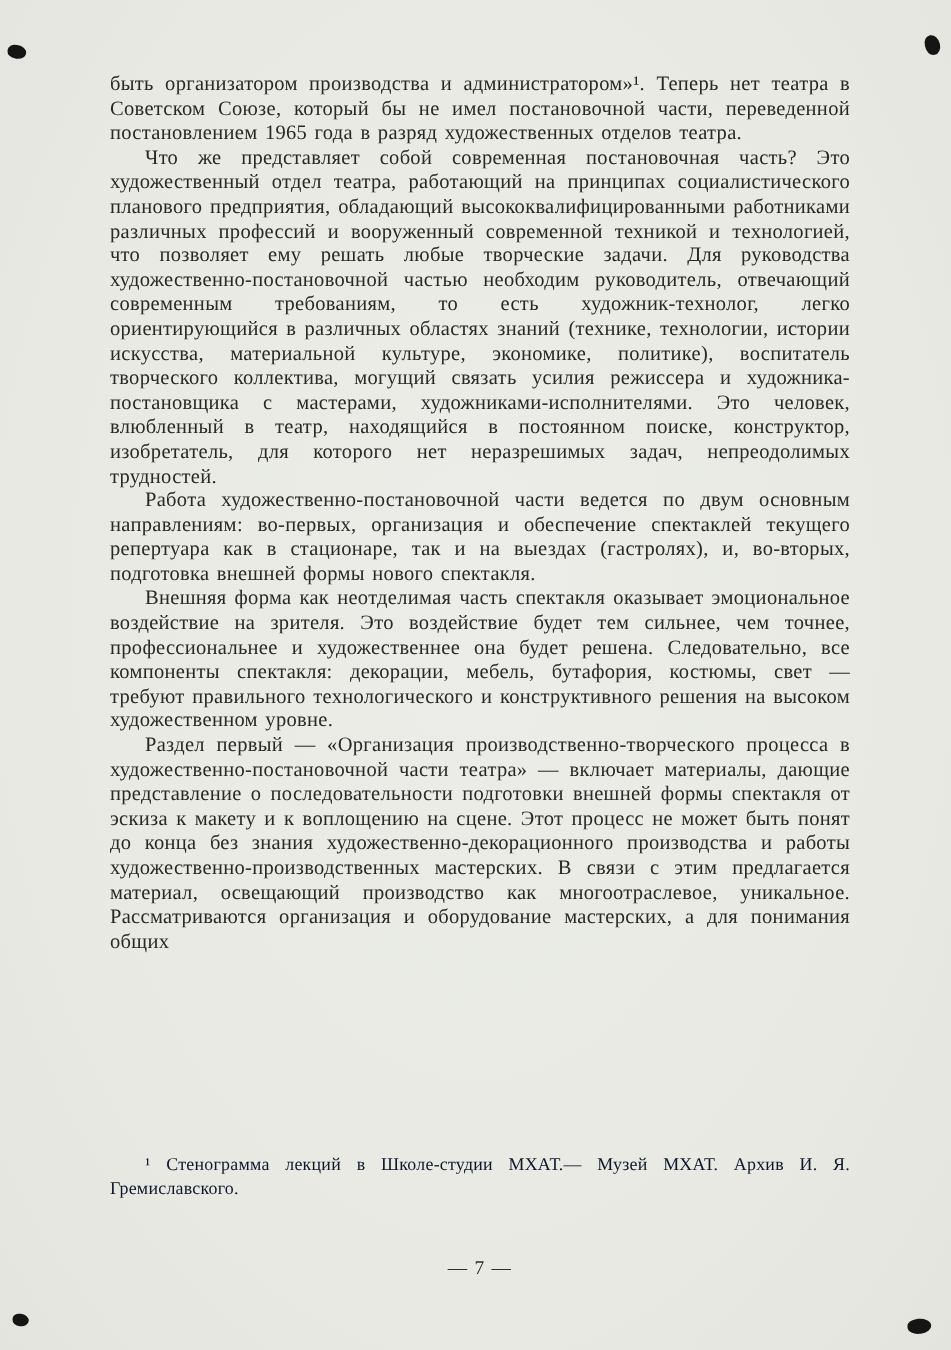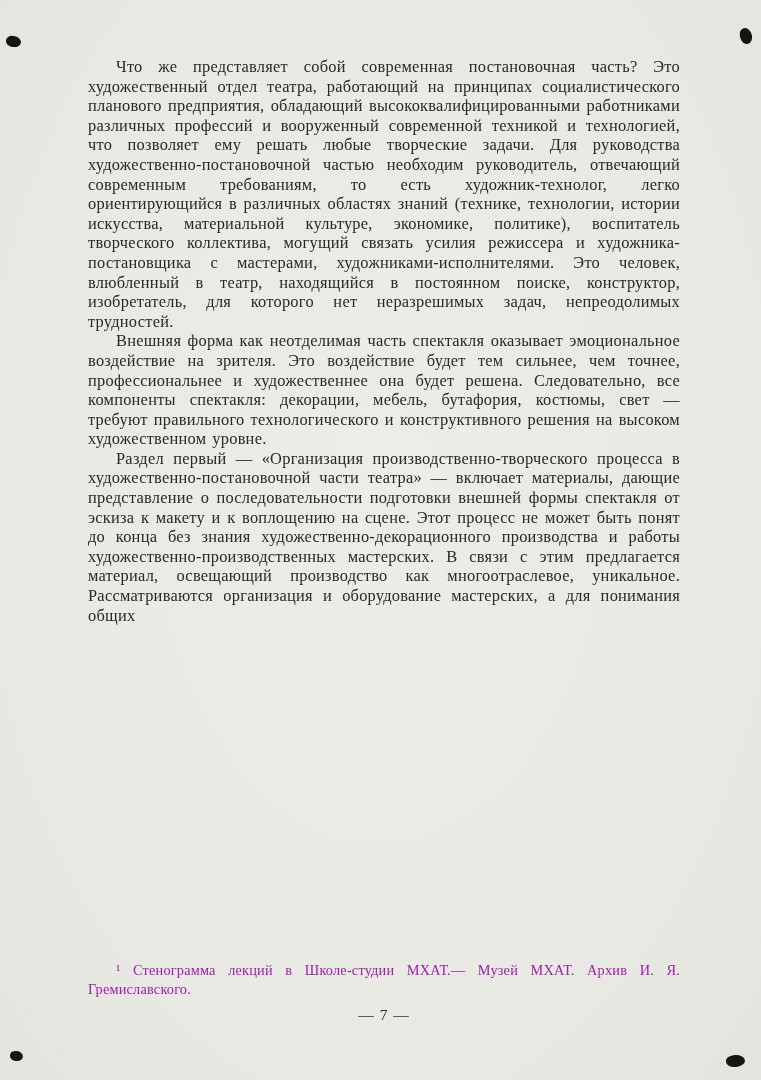--- a/index.html
+++ b/index.html
@@ -30,30 +30,30 @@
     text-indent: 28px;
     word-spacing: 0.10em;
     letter-spacing: 0.25px;
   }
   p.body-par.no-indent {
     text-indent: 0;
   }
   .footnote {
     position: absolute;
     left: 88px;
-    top: 961px;
+    top: 923px;
     width: 592px;
     margin: 0;
     font-size: 14.3px;
     line-height: 18.5px;
     text-align: justify;
     text-indent: 28px;
     word-spacing: 0.12em;
     letter-spacing: 0.2px;
-    color: #a21caf;
+    color: #0f172a;
   }
   .page-number {
     position: absolute;
     left: 88px;
     top: 1006px;
     width: 592px;
     text-align: center;
     font-size: 15.5px;
     letter-spacing: 1px;
     color: #2b2b29;
@@ -65,21 +65,23 @@
   }
   .artifact-tl { left: 6px;  top: 36px;   width: 15px; height: 11px; transform: rotate(8deg); }
   .artifact-tr { left: 740px; top: 28px;  width: 12px; height: 16px; transform: rotate(-12deg); }
   .artifact-bl { left: 10px; top: 1051px; width: 13px; height: 10px; transform: rotate(5deg); }
   .artifact-br { left: 726px; top: 1055px; width: 19px; height: 12px; transform: rotate(-6deg); }
 </style>
 </head>
 <body>
 
 <div class="page-content">
+  <p class="body-par no-indent">быть организатором производства и администратором»¹. Теперь нет театра в Советском Союзе, который бы не имел постановочной части, переведенной постановлением 1965 года в разряд художественных отделов театра.</p>
   <p class="body-par">Что же представляет собой современная постановочная часть? Это художественный отдел театра, работающий на принципах социалистического планового предприятия, обладающий высококвалифицированными работниками различных профессий и вооруженный современной техникой и технологией, что позволяет ему решать любые творческие задачи. Для руководства художественно-постановочной частью необходим руководитель, отвечающий современным требованиям, то есть художник-технолог, легко ориентирующийся в различных областях знаний (технике, технологии, истории искусства, материальной культуре, экономике, политике), воспитатель творческого коллектива, могущий связать усилия режиссера и художника-постановщика с мастерами, художниками-исполнителями. Это человек, влюбленный в театр, находящийся в постоянном поиске, конструктор, изобретатель, для которого нет неразрешимых задач, непреодолимых трудностей.</p>
+  <p class="body-par">Работа художественно-постановочной части ведется по двум основным направлениям: во-первых, организация и обеспечение спектаклей текущего репертуара как в стационаре, так и на выездах (гастролях), и, во-вторых, подготовка внешней формы нового спектакля.</p>
   <p class="body-par">Внешняя форма как неотделимая часть спектакля оказывает эмоциональное воздействие на зрителя. Это воздействие будет тем сильнее, чем точнее, профессиональнее и художественнее она будет решена. Следовательно, все компоненты спектакля: декорации, мебель, бутафория, костюмы, свет — требуют правильного технологического и конструктивного решения на высоком художественном уровне.</p>
   <p class="body-par">Раздел первый — «Организация производственно-творческого процесса в художественно-постановочной части театра» — включает материалы, дающие представление о последовательности подготовки внешней формы спектакля от эскиза к макету и к воплощению на сцене. Этот процесс не может быть понят до конца без знания художественно-декорационного производства и работы художественно-производственных мастерских. В связи с этим предлагается материал, освещающий производство как многоотраслевое, уникальное. Рассматриваются организация и оборудование мастерских, а для понимания общих</p>
 </div>
 
 <p class="footnote">¹ Стенограмма лекций в Школе-студии МХАТ.— Музей МХАТ. Архив И. Я. Гремиславского.</p>
 
 <div class="page-number">— 7 —</div>
 
 <div class="scan-artifact artifact-tl"></div>
 <div class="scan-artifact artifact-tr"></div>

